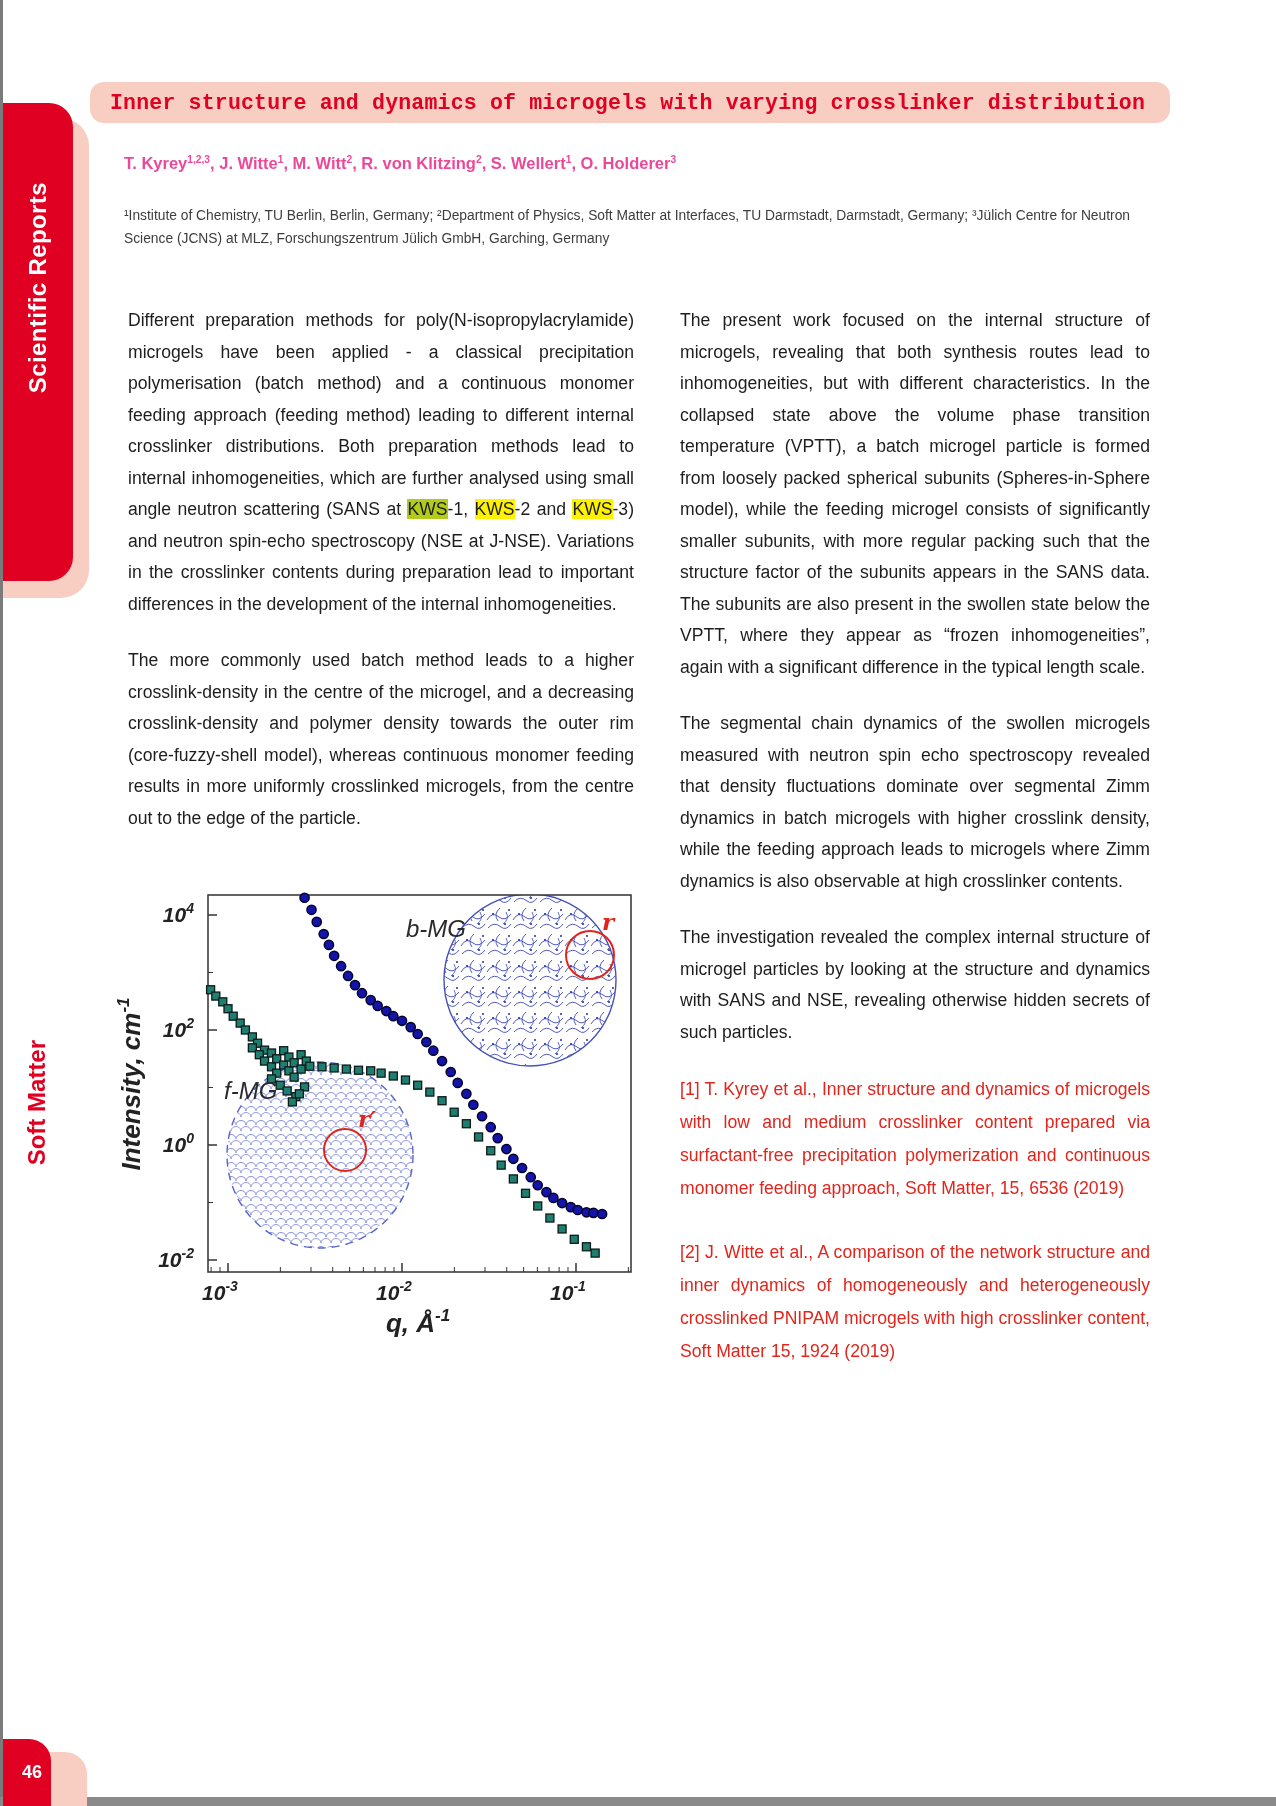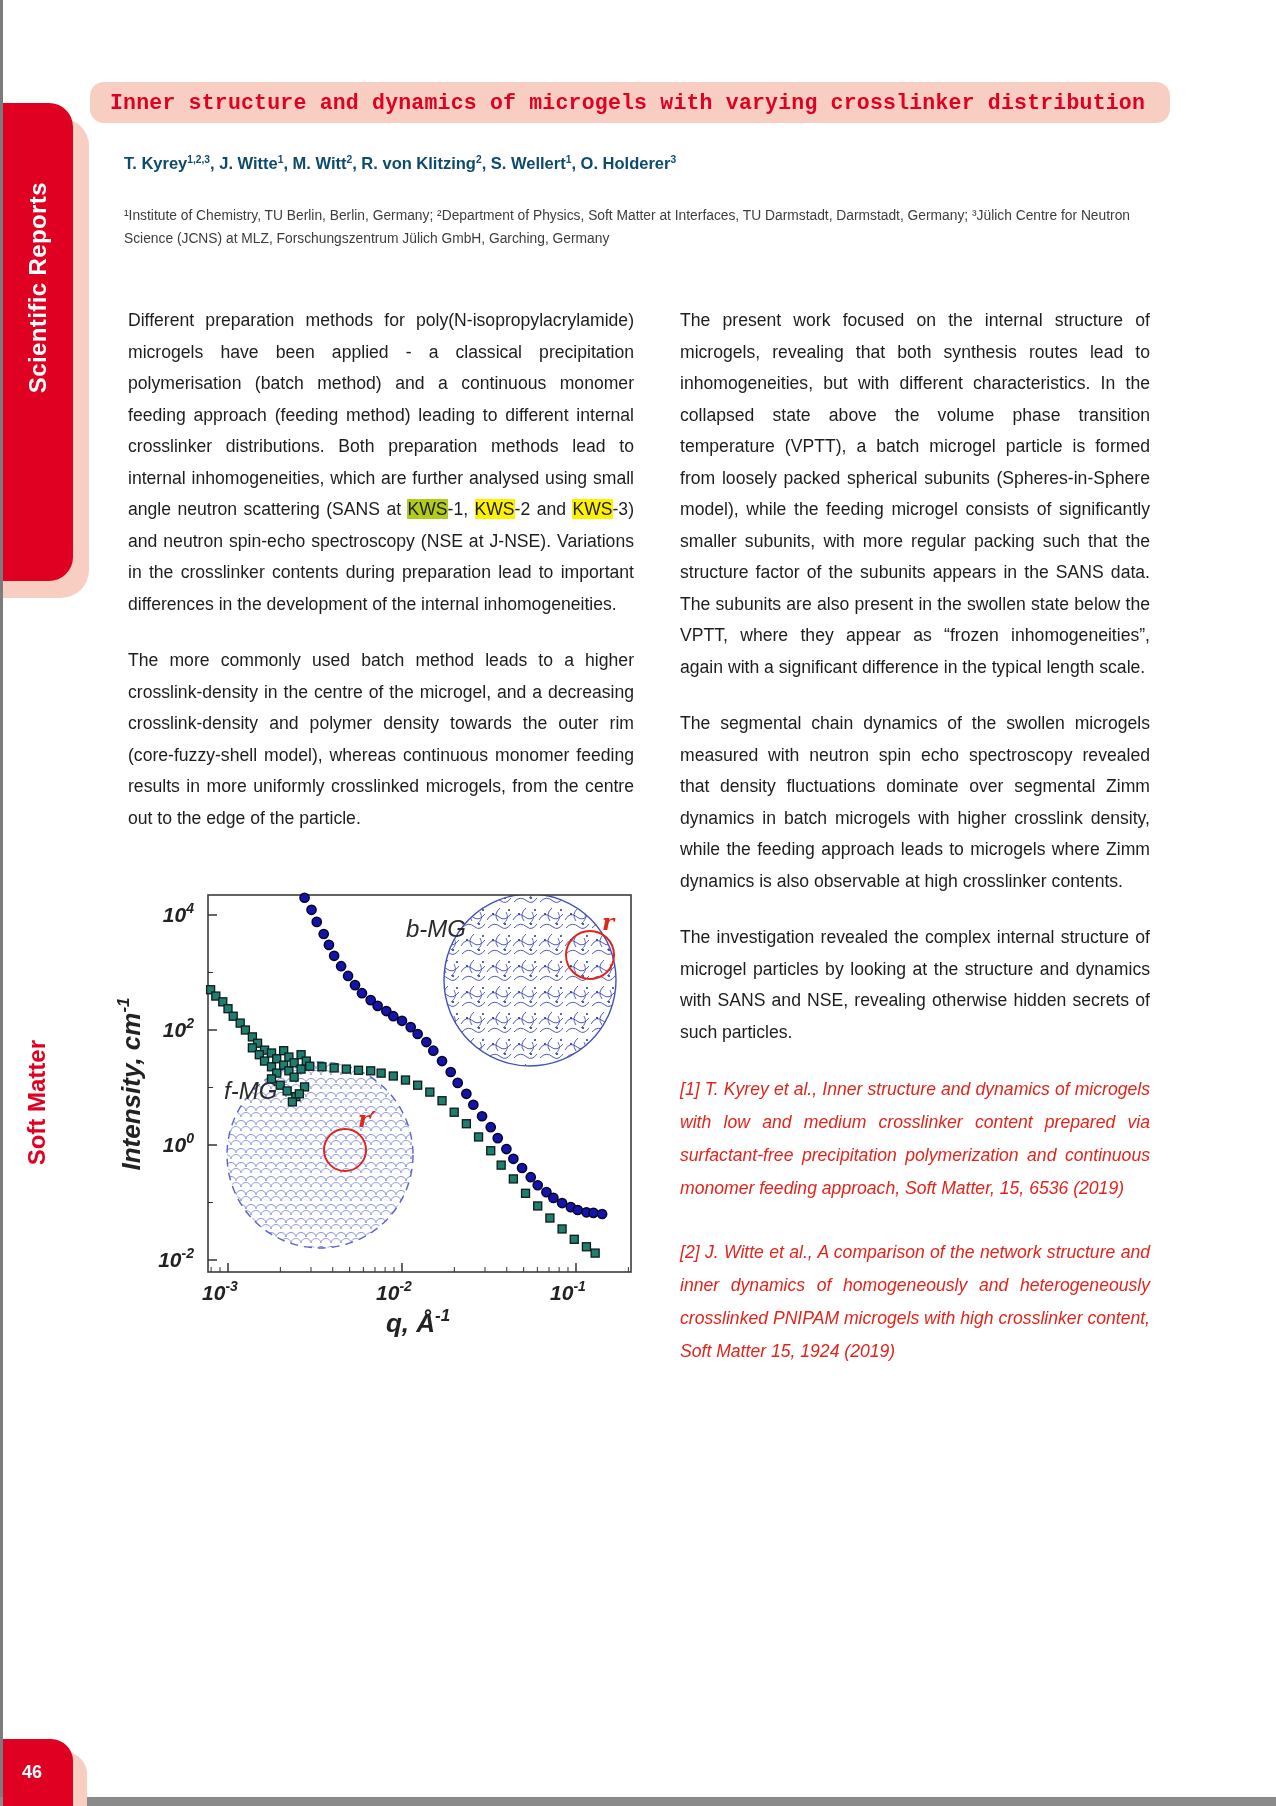--- a/index.html
+++ b/index.html
@@ -18,44 +18,44 @@
   .vert{writing-mode:vertical-rl;transform:rotate(180deg);white-space:nowrap;}
   .tab-sr .vert{color:#fff;font-weight:bold;font-size:24px;letter-spacing:.4px;}
   .soft-matter-box{position:absolute;left:20px;top:1035px;width:34px;height:136px;
         display:flex;align-items:center;justify-content:center;}
   .soft-matter-box .vert{color:var(--accent-red,#df0022);font-weight:bold;font-size:24px;}
 
   
   .banner{position:absolute;left:90px;top:82px;width:1080px;height:41px;
         background:var(--banner-pink,#f8cec2);border-radius:14px;display:flex;align-items:center;}
   .banner h1{margin:0 0 0 20px;font-size:21.5px;font-weight:bold;color:var(--accent-red,#df0022);letter-spacing:.2px;font-family:Liberation Mono, monospace;}
-  .authors{position:absolute;left:124px;top:154px;font-size:16.5px;font-weight:bold;color:#0c4a6e;}
+  .authors{position:absolute;left:124px;top:154px;font-size:16.5px;font-weight:bold;color:#ec4899;}
   .authors sup{font-size:62%;line-height:0;}
   .affiliations{position:absolute;left:124px;top:204px;width:1030px;
         font-size:13.8px;line-height:23px;color:#3d3d3d;}
 
   
   .col{position:absolute;top:305px;font-size:17.6px;line-height:31.5px;text-align:justify;color:#1d1d1d;}
   .col-left{left:128px;width:506px;}
   .col-right{left:680px;width:470px;}
   .col p{margin:0 0 25px 0;}
   .hl-g{background:var(--highlight-green,#b3cb1a);}
   .hl-y{background:var(--highlight-yellow,#fff200);}
-  .refs{margin-top:16px;font-style:italic;color:var(--reference-red,#e2251c);}
+  .refs{margin-top:16px;color:var(--reference-red,#e2251c);}
   .refs p{margin:0 0 31px 0;line-height:33px;font-size:17.6px;}
 
   
   .figure-wrap{position:absolute;left:96px;top:880px;width:560px;height:540px;}
   .caption{position:absolute;left:124px;top:1362px;width:508px;font-size:14.2px;
         line-height:20.5px;color:#55565a;text-align:justify;}
 
   
   .pgshadow{position:absolute;left:3px;top:1752px;width:84px;height:54px;
         background:var(--banner-pink,#f8cec2);border-radius:0 22px 0 0;}
-  .pgtab{position:absolute;left:3px;top:1739px;width:70px;height:67px;
+  .pgtab{position:absolute;left:3px;top:1739px;width:48px;height:67px;
         background:var(--accent-red,#df0022);border-radius:0 22px 0 0;
         display:flex;align-items:center;color:#fff;font-weight:bold;font-size:18px;
         padding-left:19px;box-sizing:border-box;}
   sup{font-size:62%;line-height:0;}
 </style>
 </head>
 <body>
 
 <div class="page">
   <div class="left-rule"></div>

